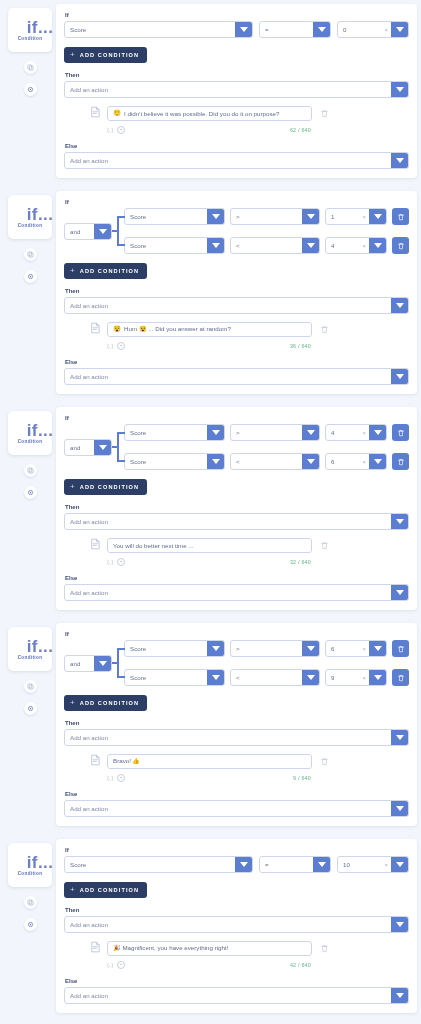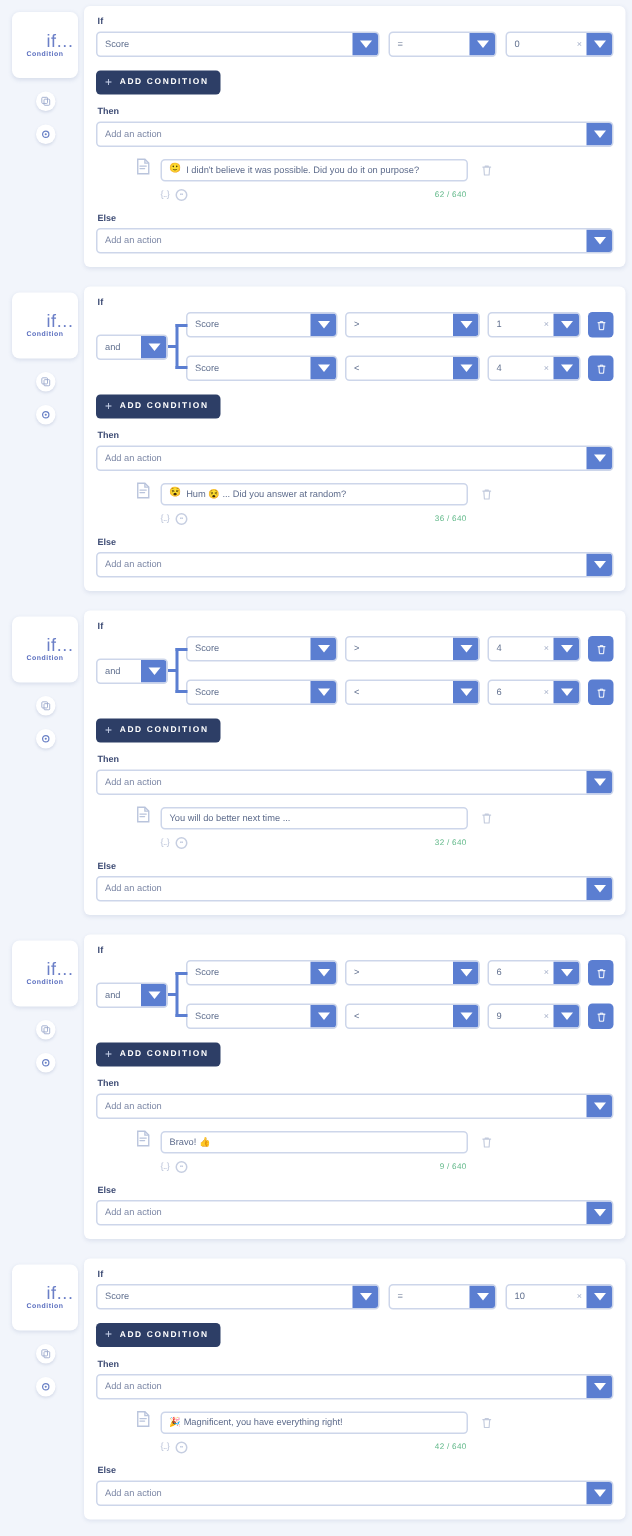--- a/index.html
+++ b/index.html
@@ -37,25 +37,25 @@
     background: #ffffff;
     border-radius: 5px;
     box-shadow: 0 1px 3px rgba(90,110,160,.18);
     display: flex;
     flex-direction: column;
     align-items: center;
     justify-content: center;
     gap: 1px;
   }
   .node-title {
-    font-size: 12px;
+    font-size: 17px;
     color: #6b7fc7;
     letter-spacing: .4px;
     line-height: 1;
-    font-weight: 400;
+    font-weight: 700;
     padding-left: 20px;
   }
   .node-sub {
     font-size: 4.6px;
     color: #5b6fbf;
     font-weight: bold;
     letter-spacing: .35px;
     text-transform: none;
     line-height: 1;
   }

